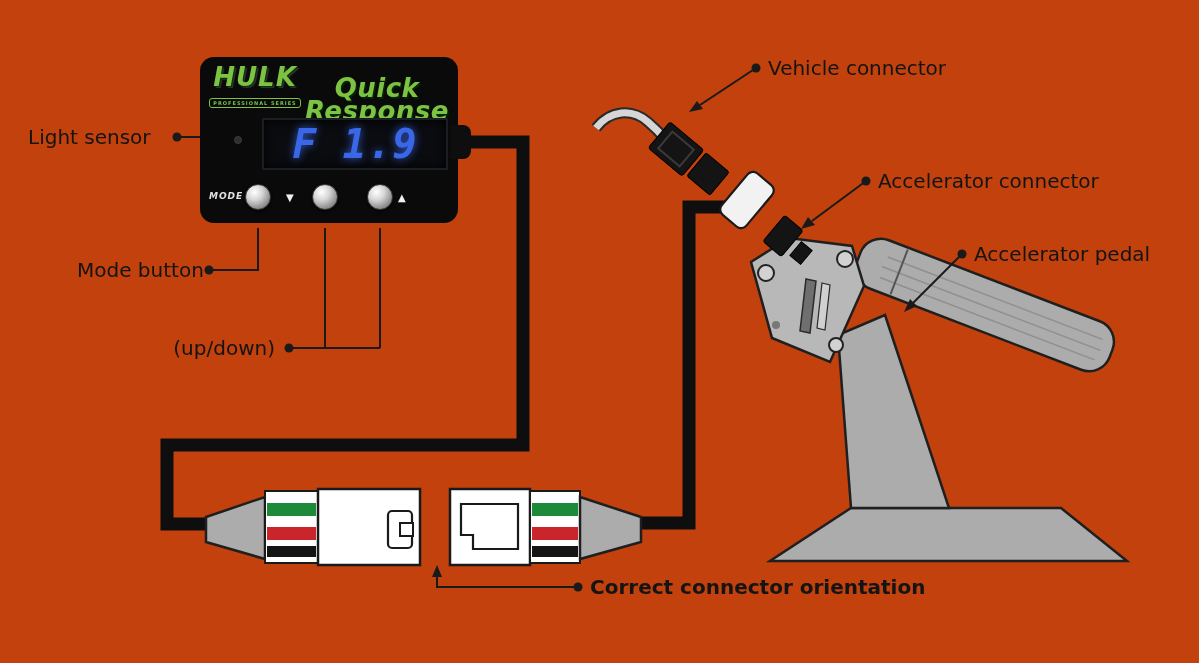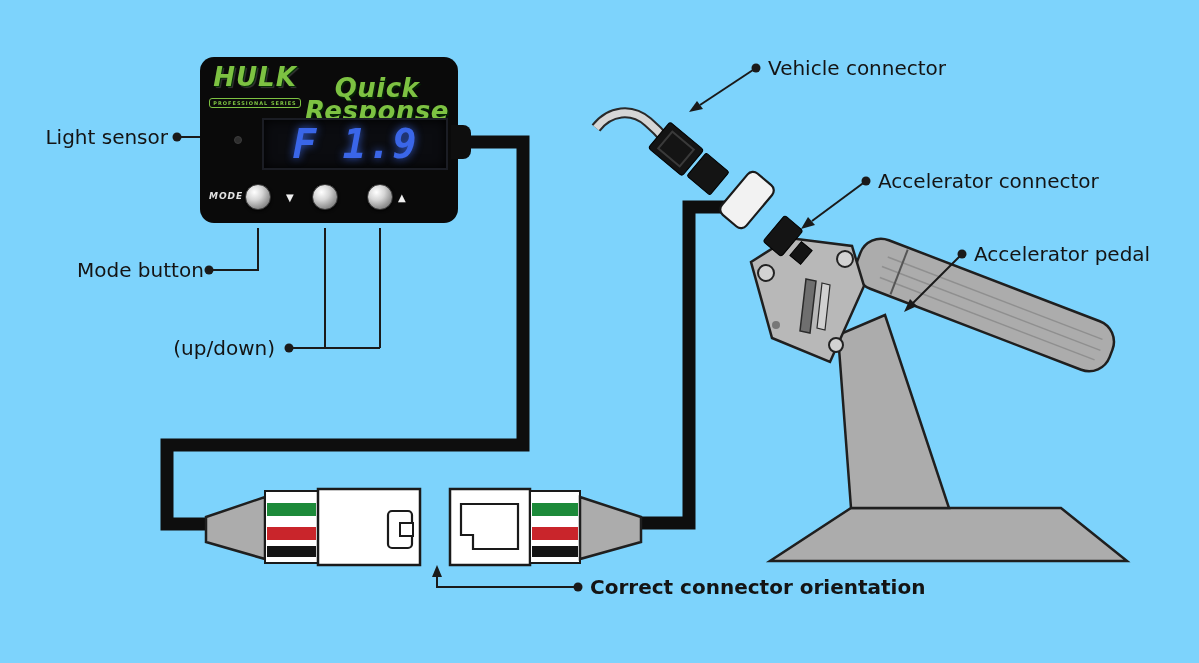--- a/index.html
+++ b/index.html
@@ -6,21 +6,21 @@
     --brand-green:#7dc242;
     --display-blue:#3a66e8;
     --wire-green:#1d8a3a;
     --wire-red:#c9252b;
     --cable-black:#0e0e0e;
     --metal-gray:#acacac;
     --line-dark:#1a1a1a;
   }
   *{margin:0;padding:0;box-sizing:border-box;}
   body{background:#fff;font-family:"DejaVu Sans",sans-serif;}
-  .stage{position:relative;width:1199px;height:663px;background:#7dd3fc;overflow:hidden;}
+  .stage{position:relative;width:1199px;height:663px;background:#c2410c;overflow:hidden;}
   .stage svg{position:absolute;left:0;top:0;}
 
   
   .cable{stroke:var(--cable-black);stroke-width:13;fill:none;}
   .leader{stroke:var(--line-dark);stroke-width:2;fill:none;}
   .dot{fill:var(--line-dark);}
   .arrow{fill:var(--line-dark);stroke:none;}
   .metal{fill:var(--metal-gray);stroke:#1f1f1f;stroke-width:2.5;}
   .whitepart{fill:#ffffff;stroke:#1a1a1a;stroke-width:2.5;}
   .blackpart{fill:#141414;stroke:#000;stroke-width:1;}
@@ -203,21 +203,21 @@
       <span class="display-text">F 1.9</span>
     </div>
     <div class="mode-label">MODE</div>
     <div class="knob b1"></div>
     <div class="tri down">▼</div>
     <div class="knob b2"></div>
     <div class="knob b3"></div>
     <div class="tri up">▲</div>
   </div>
 
-  <div class="callout" style="left:28px;top:125px;width:140px;text-align:right;">Light sensor</div>
+  <div class="callout" style="left:28px;top:125px;width:140px;">Light sensor</div>
   <div class="callout" style="left:77px;top:258px;">Mode button</div>
   <div class="callout center" style="left:85px;top:311px;width:190px;text-align:right;">
     <br>
     <span>(up/down)</span>
   </div>
   <div class="callout" style="left:878px;top:169px;">Accelerator connector</div>
   <div class="callout" style="left:768px;top:56px;">Vehicle connector</div>
   <div class="callout" style="left:974px;top:242px;">Accelerator pedal</div>
   <div class="callout" style="left:590px;top:575px;font-weight:bold;">Correct connector orientation</div>
 </div>

